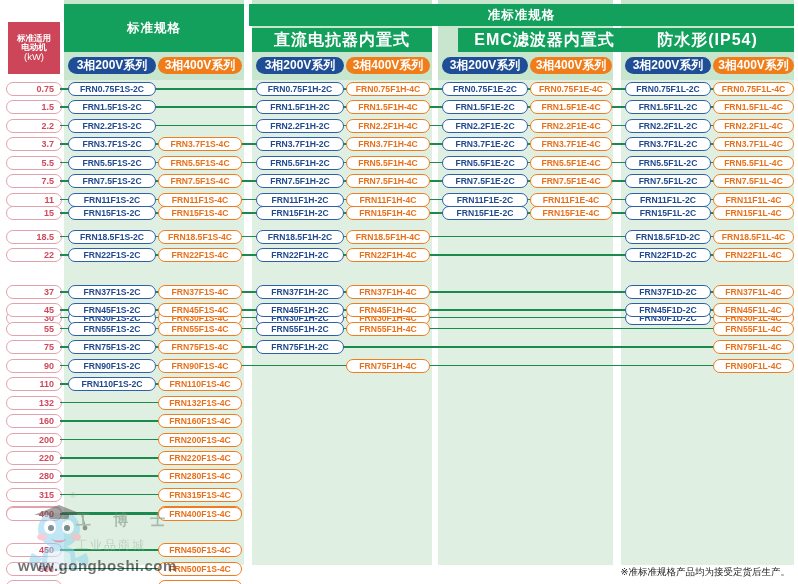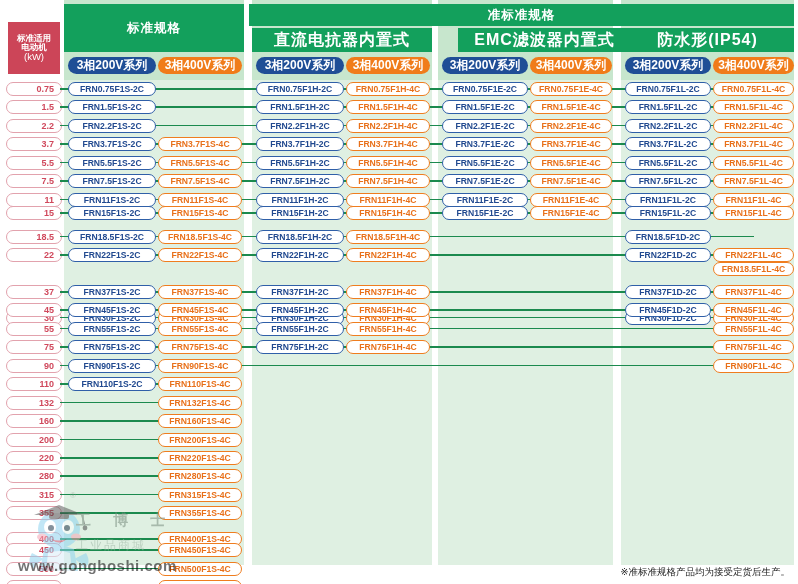--- a/index.html
+++ b/index.html
@@ -228,21 +228,21 @@
         <div class="code orange" style="left: 713px; width: 81px;">FRN15F1L-4C</div>
       </div>
       <div class="row" style="top: 227.6px;">
         <div class="kwcell">18.5</div>
         <div class="connector" style="left: 60px; width: 693.5px;"></div>
         <div class="code blue" style="left: 68px; width: 88px;">FRN18.5F1S-2C</div>
         <div class="code orange" style="left: 158px; width: 84px;">FRN18.5F1S-4C</div>
         <div class="code blue" style="left: 256px; width: 88px;">FRN18.5F1H-2C</div>
         <div class="code orange" style="left: 346px; width: 84px;">FRN18.5F1H-4C</div>
         <div class="code blue" style="left: 625px; width: 86px;">FRN18.5F1D-2C</div>
-        <div class="code orange" style="left: 713px; width: 81px; margin-top: 32px;">FRN18.5F1L-4C</div>
+        <div class="code orange" style="left: 713px; width: 81px;">FRN18.5F1L-4C</div>
       </div>
       <div class="row" style="top: 246.05px;">
         <div class="kwcell">22</div>
         <div class="connector" style="left: 60px; width: 693.5px;"></div>
         <div class="code blue" style="left: 68px; width: 88px;">FRN22F1S-2C</div>
         <div class="code orange" style="left: 158px; width: 84px;">FRN22F1S-4C</div>
         <div class="code blue" style="left: 256px; width: 88px;">FRN22F1H-2C</div>
         <div class="code orange" style="left: 346px; width: 84px;">FRN22F1H-4C</div>
         <div class="code blue" style="left: 625px; width: 86px;">FRN22F1D-2C</div>
         <div class="code orange" style="left: 713px; width: 81px;">FRN22F1L-4C</div>
@@ -285,21 +285,21 @@
         <div class="code blue" style="left: 256px; width: 88px;">FRN55F1H-2C</div>
         <div class="code orange" style="left: 346px; width: 84px;">FRN55F1H-4C</div>
         <div class="code orange" style="left: 713px; width: 81px;">FRN55F1L-4C</div>
       </div>
       <div class="row" style="top: 338.3px;">
         <div class="kwcell">75</div>
         <div class="connector" style="left: 60px; width: 693.5px;"></div>
         <div class="code blue" style="left: 68px; width: 88px;">FRN75F1S-2C</div>
         <div class="code orange" style="left: 158px; width: 84px;">FRN75F1S-4C</div>
         <div class="code blue" style="left: 256px; width: 88px;">FRN75F1H-2C</div>
-        <div class="code orange" style="left: 346px; width: 84px;">FRN75F1H-4C</div>
+        <div class="code orange" style="left: 346px; width: 84px; margin-top: 19px;">FRN75F1H-4C</div>
         <div class="code orange" style="left: 713px; width: 81px;">FRN75F1L-4C</div>
       </div>
       <div class="row" style="top: 356.75px;">
         <div class="kwcell">90</div>
         <div class="connector" style="left: 60px; width: 693.5px;"></div>
         <div class="code blue" style="left: 68px; width: 88px;">FRN90F1S-2C</div>
         <div class="code orange" style="left: 158px; width: 84px;">FRN90F1S-4C</div>
         <div class="code orange" style="left: 713px; width: 81px;">FRN90F1L-4C</div>
       </div>
       <div class="row" style="top: 375.2px;">
@@ -336,21 +336,21 @@
       <div class="row" style="top: 485.9px;">
         <div class="kwcell">315</div>
         <div class="connector" style="left: 60px; width: 140px;"></div>
         <div class="code orange" style="left: 158px; width: 84px;">FRN315F1S-4C</div>
       </div>
       <div class="row" style="top: 504.35px;">
         <div class="kwcell">355</div>
         <div class="connector" style="left: 60px; width: 140px;"></div>
         <div class="code orange" style="left: 158px; width: 84px;">FRN355F1S-4C</div>
       </div>
-      <div class="row" style="top: 530px;">
+      <div class="row" style="top: 505px;">
         <div class="kwcell">400</div>
         <div class="connector" style="left: 60px; width: 140px;"></div>
         <div class="code orange" style="left: 158px; width: 84px;">FRN400F1S-4C</div>
       </div>
       <div class="row" style="top: 541.25px;">
         <div class="kwcell">450</div>
         <div class="connector" style="left: 60px; width: 140px;"></div>
         <div class="code orange" style="left: 158px; width: 84px;">FRN450F1S-4C</div>
       </div>
       <div class="row" style="top: 559.7px;">

